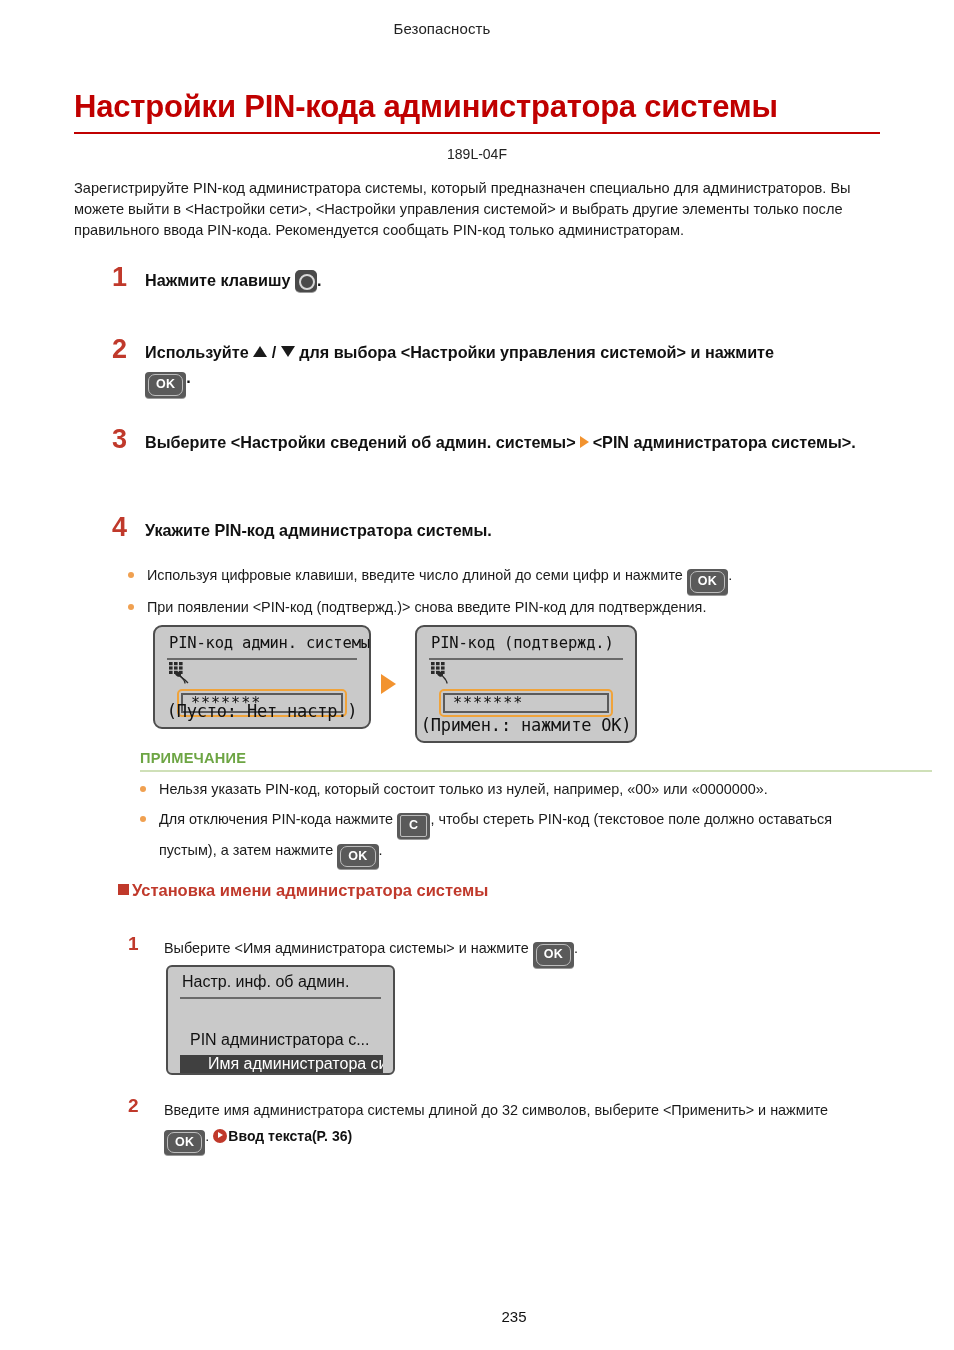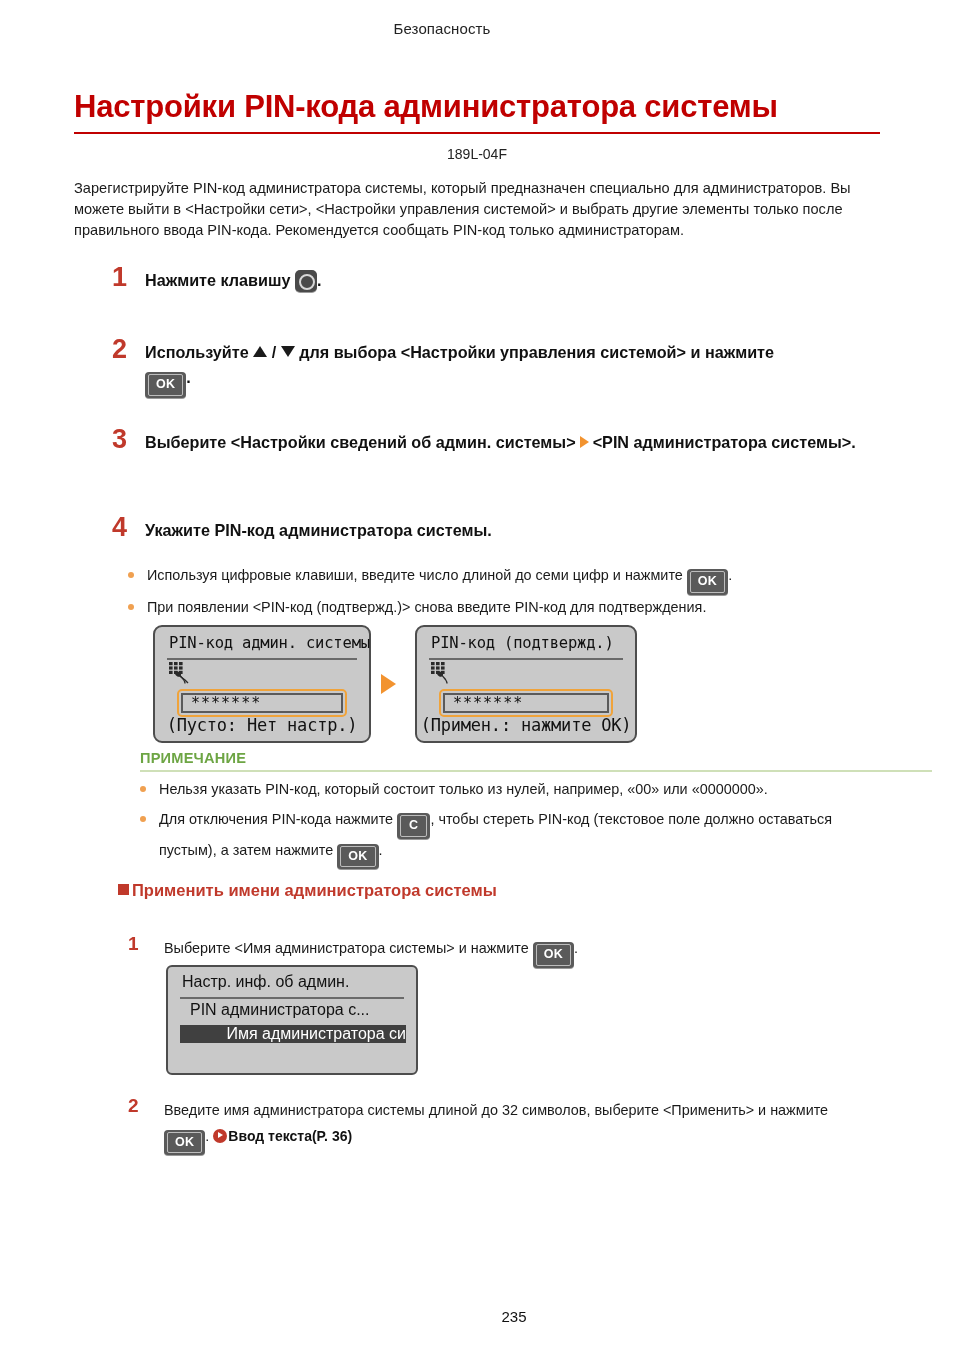--- a/index.html
+++ b/index.html
@@ -110,21 +110,21 @@
     border: 1px solid #bdbdbd;
     border-radius: 2px;
     color: #ffffff;
     font-size: 12.5px;
     font-weight: bold;
     line-height: 1;
     padding: 3px 6px 4px;
     letter-spacing: .3px;
     font-family: "Liberation Sans", sans-serif;
   }
-  .key-ok .key-inner { padding: 3px 7px 4px; }
+  .key-ok .key-inner { padding: 3px 7px 4px; border-radius: 7px; }
   .key-c  .key-inner { padding: 3px 8px 4px; }
   .key-round {
     display: inline-block;
     vertical-align: -6px;
     width: 22px;
     height: 22px;
     background: #4a4a4a;
     border-radius: 5px;
     position: relative;
     box-shadow: 0 1px 0 #9a9a9a;
@@ -274,20 +274,21 @@
     background: #6a6a6a;
   }
   .lcd-menu-item {
     position: absolute;
     left: 22px;
     right: 10px;
     font-size: 16px;
     font-family: "Liberation Sans", sans-serif;
     white-space: nowrap;
     overflow: hidden;
+    margin-top: 30px;
   }
   .lcd-menu-item.sel {
     left: 12px;
     background: #404040;
     color: #ffffff;
     padding-left: 28px;
     text-align: right;
   }
 
   
@@ -426,21 +427,21 @@
   <div class="bullet-row" style="top:564px;">
     <span class="dot"></span>
     <span class="btxt"><span>Используя цифровые клавиши, введите число длиной до семи цифр и нажмите</span>&nbsp;<span class="key key-ok"><span class="key-inner">OK</span></span><span>.</span></span>
   </div>
 
   <div class="bullet-row" style="top:596px;">
     <span class="dot"></span>
     <span class="btxt">При появлении &lt;PIN-код (подтвержд.)&gt; снова введите PIN-код для подтверждения.</span>
   </div>
 
-  <div class="lcd" style="left:153px; top:625px; width:218px; height:118px;">
+  <div class="lcd" style="left:153px; top:625px; width:218px; height:104px;">
     <div class="lcd-title">PIN-код админ. системы</div>
     <div class="lcd-hr"></div>
     <svg class="kp-icon" viewBox="0 0 34 24">
       <g fill="#2a2a2a">
         <rect x="1" y="1" width="3.6" height="3.2"></rect>
           <rect x="6" y="1" width="3.6" height="3.2"></rect>
           <rect x="11" y="1" width="3.6" height="3.2"></rect>
         <rect x="1" y="5.4" width="3.6" height="3.2"></rect>
           <rect x="6" y="5.4" width="3.6" height="3.2"></rect>
           <rect x="11" y="5.4" width="3.6" height="3.2"></rect>
@@ -494,31 +495,31 @@
 
   <div class="bullet-row" style="top:808px; left:140px;">
     <span class="dot"></span>
     <span class="btxt">
       <span>Для отключения PIN-кода нажмите</span>&nbsp;<span class="key key-c"><span class="key-inner">C</span></span><span>, чтобы стереть PIN-код (текстовое поле должно оставаться</span><br>
       <span>пустым), а затем нажмите</span>&nbsp;<span class="key key-ok"><span class="key-inner">OK</span></span><span>.</span>
     </span>
   </div>
 
   <div class="sec-head" style="top:881px;">
-    <span class="sq"></span><span>Применить имени администратора системы</span>
+    <span class="sq"></span><span>Установка имени администратора системы</span>
   </div>
 
   <div class="substep" style="top:936px;">
     <span class="substep-num">1</span>
     <div class="substep-body">
       <span>Выберите &lt;Имя администратора системы&gt; и нажмите </span><span class="key key-ok"><span class="key-inner">OK</span></span><span>.</span>
     </div>
   </div>
 
-  <div class="lcd" style="left:166px; top:965px; width:252px; height:110px; border-radius:6px;">
+  <div class="lcd" style="left:166px; top:965px; width:229px; height:110px; border-radius:6px;">
     <div class="lcd-menu-title">Настр. инф. об админ.</div>
     <div class="lcd-menu-hr"></div>
     <div class="lcd-menu-item" style="top:34px;">PIN администратора с...</div>
     <div class="lcd-menu-item sel" style="top:58px;">Имя администратора си</div>
   </div>
 
   <div class="substep" style="top:1098px;">
     <span class="substep-num">2</span>
     <div class="substep-body">
       <span>Введите имя администратора системы длиной до 32 символов, выберите &lt;Применить&gt; и нажмите</span><br>

